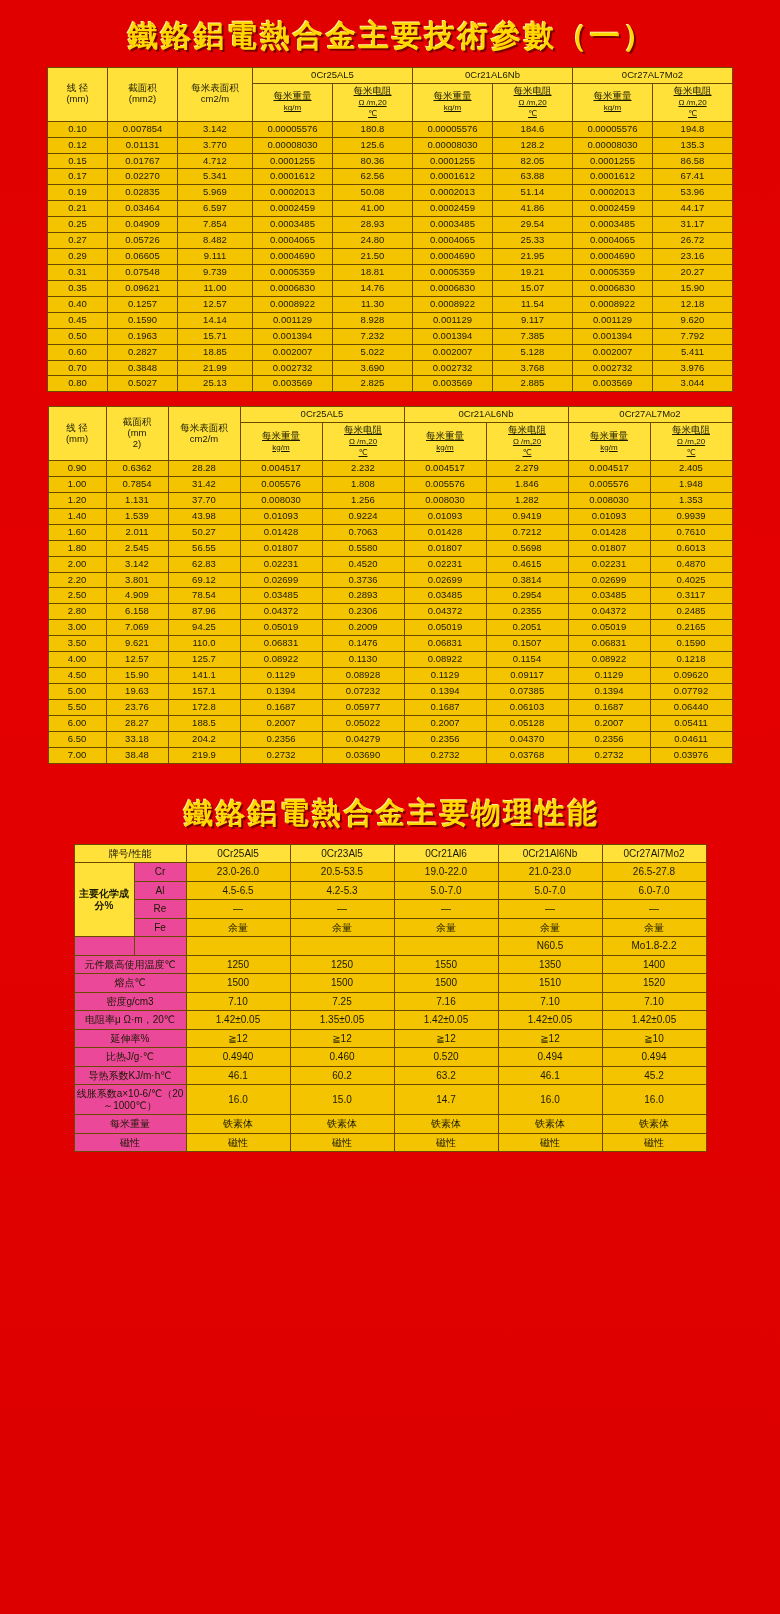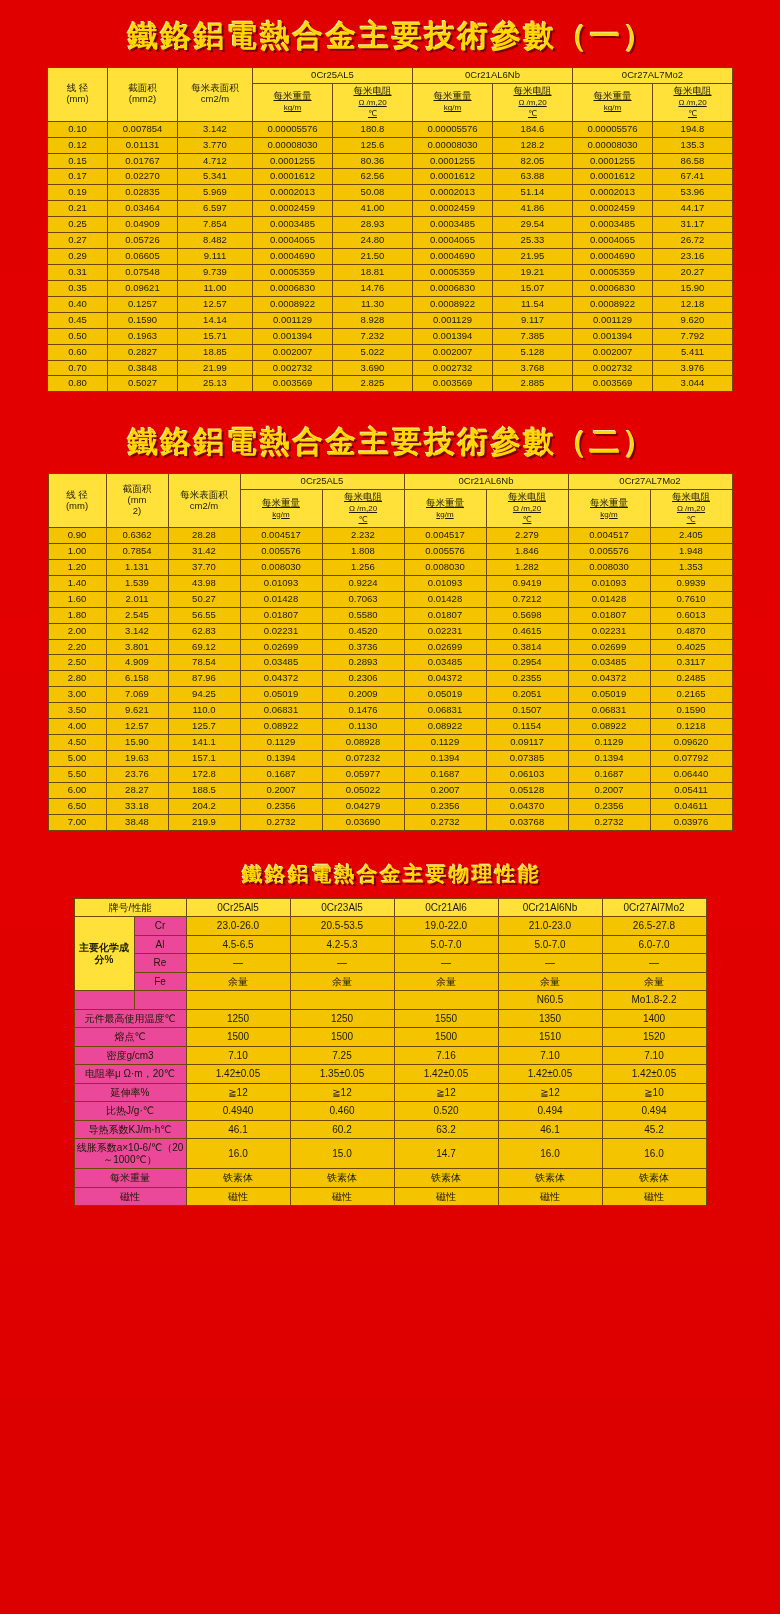--- a/index.html
+++ b/index.html
@@ -21,21 +21,21 @@
     text-align:center;
     color:#ffd800;
     font-weight:bold;
     font-size:30px;
     letter-spacing:3px;
     text-shadow:2px 2px 0 #7a0000, -1px -1px 0 #ffef9f;
     padding:16px 0 10px 4px;
     font-family:"DejaVu Sans","Liberation Sans",sans-serif;
     border-radius:12px;
   }
-  .title.t3{font-size:20px;font-family:Liberation Mono, monospace;}
+  .title.t3{font-size:29px;font-family:Liberation Mono, monospace;}
   table{
     border-collapse:collapse;
     margin:0 auto;
     background:#f3bf00;
     table-layout:fixed;
   }
   table td,table th{
     border:1px solid #6b4a00;
     text-align:center;
     vertical-align:middle;
@@ -283,21 +283,20 @@
             <td class="cellnum">2.885</td>
             <td class="cellnum">0.003569</td>
             <td class="cellnum">3.044</td>
           </tr>
         </tbody>
       </table>
   </div>
 
   <div class="spacer"></div>
 
-  <div class="title">鐵鉻鋁電熱合金主要技術參數（二）</div>
 
   <div class="tbl-wrap">
     <table id="tbl2">
         <colgroup>
           <col style="width:58px">
           <col style="width:62px">
           <col style="width:72px">
           <col style="width:82px">
           <col style="width:82px">
           <col style="width:82px">

